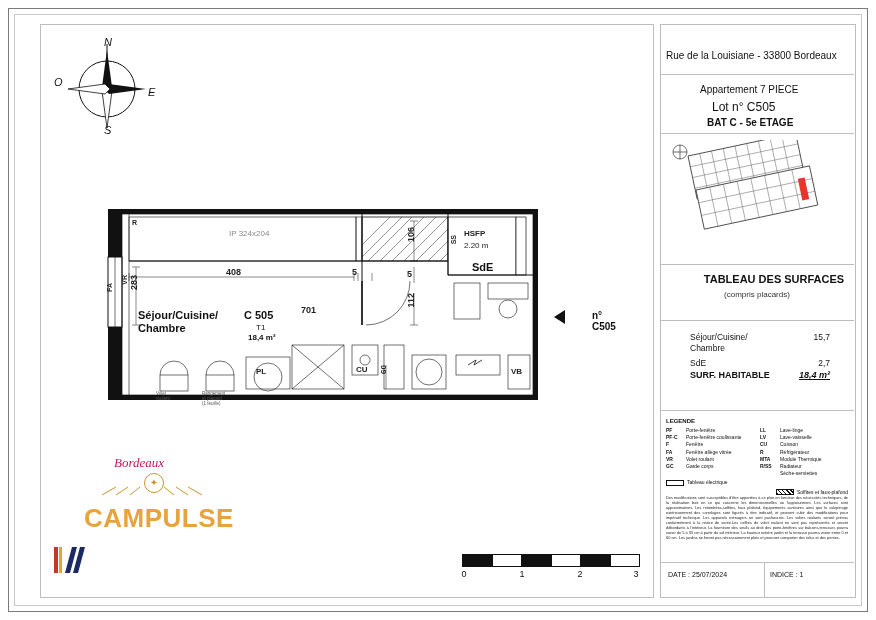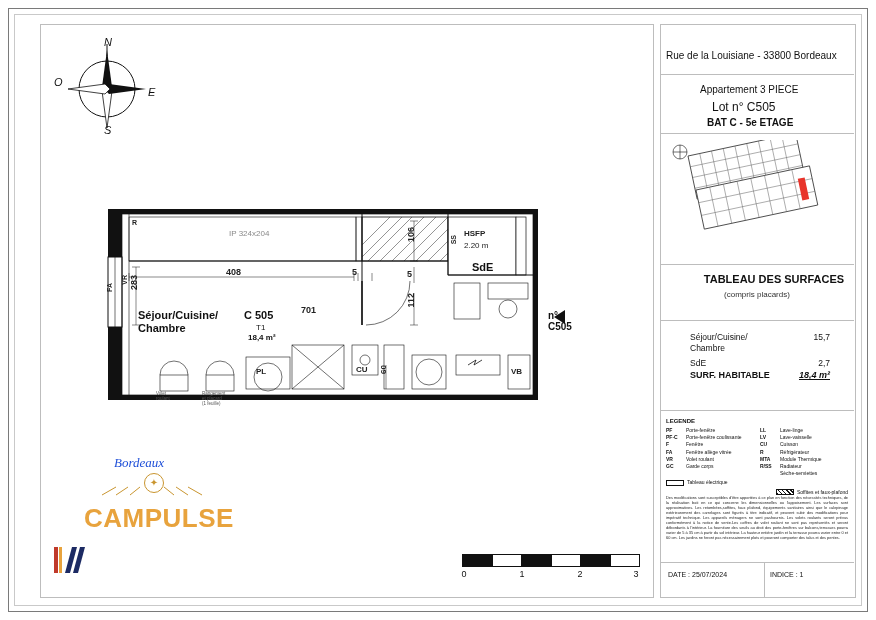--- a/index.html
+++ b/index.html
@@ -37,21 +37,21 @@
   .scalebar{position:relative;width:176px;height:11px;border:1px solid #111;display:flex;}
   .scalebar div{flex:1;border-right:1px solid #111;}
   .scalebar div:last-child{border-right:none;}
   .sc-b{background:#111;}
   .sc-w{background:#fff;}
   .scalenums{position:relative;width:176px;height:14px;margin-top:2px;}
   .scalenums span{position:absolute;font-size:9px;transform:translateX(-50%);}
 
   
   .logos{position:absolute;left:52px;top:455px;width:230px;height:130px;}
-  .bdx{position:absolute;left:62px;top:0px;font-size:13px;font-style:italic;color:#1d4ed8;font-family:"Liberation Serif",serif;}
+  .bdx{position:absolute;left:62px;top:0px;font-size:13px;font-style:italic;color:#be185d;font-family:"Liberation Serif",serif;}
   .bdx-badge{position:absolute;left:92px;top:18px;width:18px;height:18px;border:1.5px solid #c9952f;border-radius:50%;color:#c9952f;font-size:10px;line-height:18px;text-align:center;}
   .bdx-rays{position:absolute;left:40px;top:30px;width:120px;height:12px;}
   .campulse{position:absolute;left:32px;top:48px;font-size:26px;font-weight:700;letter-spacing:.5px;color:#e8a33d;font-family:"Liberation Sans",sans-serif;}
   .marignan{position:absolute;left:36px;top:92px;font-size:25px;font-weight:700;color:#1c2a63;letter-spacing:.3px;}
   .mar-mark{position:absolute;left:0px;top:88px;width:34px;height:34px;}
 
   
   .addr{position:absolute;left:666px;top:50px;width:182px;font-size:10px;color:#111;}
   .apt{position:absolute;left:700px;top:84px;font-size:10px;color:#111;}
   .lot{position:absolute;left:712px;top:100px;font-size:12px;color:#111;}
@@ -245,21 +245,21 @@
 Chambre</span>
     <span class="unitcode" style="left:148px;top:104px;text-align:right;">C 505</span>
     <span class="unitsub" style="left:160px;top:118px;">T1</span>
     <span class="unitsub b" style="left:152px;top:128px;">18,4 m²</span>
 
     <span class="plan-txt b" style="left:368px;top:24px;font-size:8px;">HSFP</span>
     <span class="plan-txt" style="left:368px;top:36px;font-size:8px;">2.20 m</span>
     <span class="roomname" style="left:376px;top:56px;">SdE</span>
 
     <div class="tri" style="left:458px;top:105px;"></div>
-    <span class="pointer-lbl" style="left:452px;top:105px;">n° C505</span>
+    <span class="pointer-lbl" style="left:496px;top:105px;">n° C505</span>
   </div>
 
   <div class="scalewrap">
     <div class="scalebar">
       <div class="sc-b"></div>
         <div class="sc-w"></div>
         <div class="sc-b"></div>
       <div class="sc-w"></div>
         <div class="sc-b"></div>
         <div class="sc-w"></div>
@@ -291,21 +291,21 @@
         <rect x="2" y="4" width="4" height="26" fill="#c0392b"></rect>
         <rect x="7" y="4" width="3" height="26" fill="#e8a33d"></rect>
         <polygon points="13,30 20,4 25,4 18,30" fill="#1c2a63"></polygon>
         <polygon points="21,30 28,4 33,4 26,30" fill="#1c2a63"></polygon>
       </g>
     </svg>
   </div>
 
   <div class="addr">Rue de la Louisiane  -  33800 Bordeaux</div>
   <div class="hr" style="left:660px;top:74px;width:194px;"></div>
-  <div class="apt">Appartement 3 PIECE</div>
+  <div class="apt">Appartement 7 PIECE</div>
   <div class="lot">Lot n° C505</div>
   <div class="bat">BAT C - 5e ETAGE</div>
   <div class="hr" style="left:660px;top:133px;width:194px;"></div>
 
   <div class="keyplan">
     <svg width="182" height="120" viewBox="0 0 182 120">
       <g transform="translate(6,4)">
         <circle cx="8" cy="8" r="7" fill="none" stroke="#111" stroke-width="0.6"></circle>
         <line x1="8" y1="1" x2="8" y2="15" stroke="#111" stroke-width="0.6"></line>
         <line x1="1" y1="8" x2="15" y2="8" stroke="#111" stroke-width="0.6"></line>

